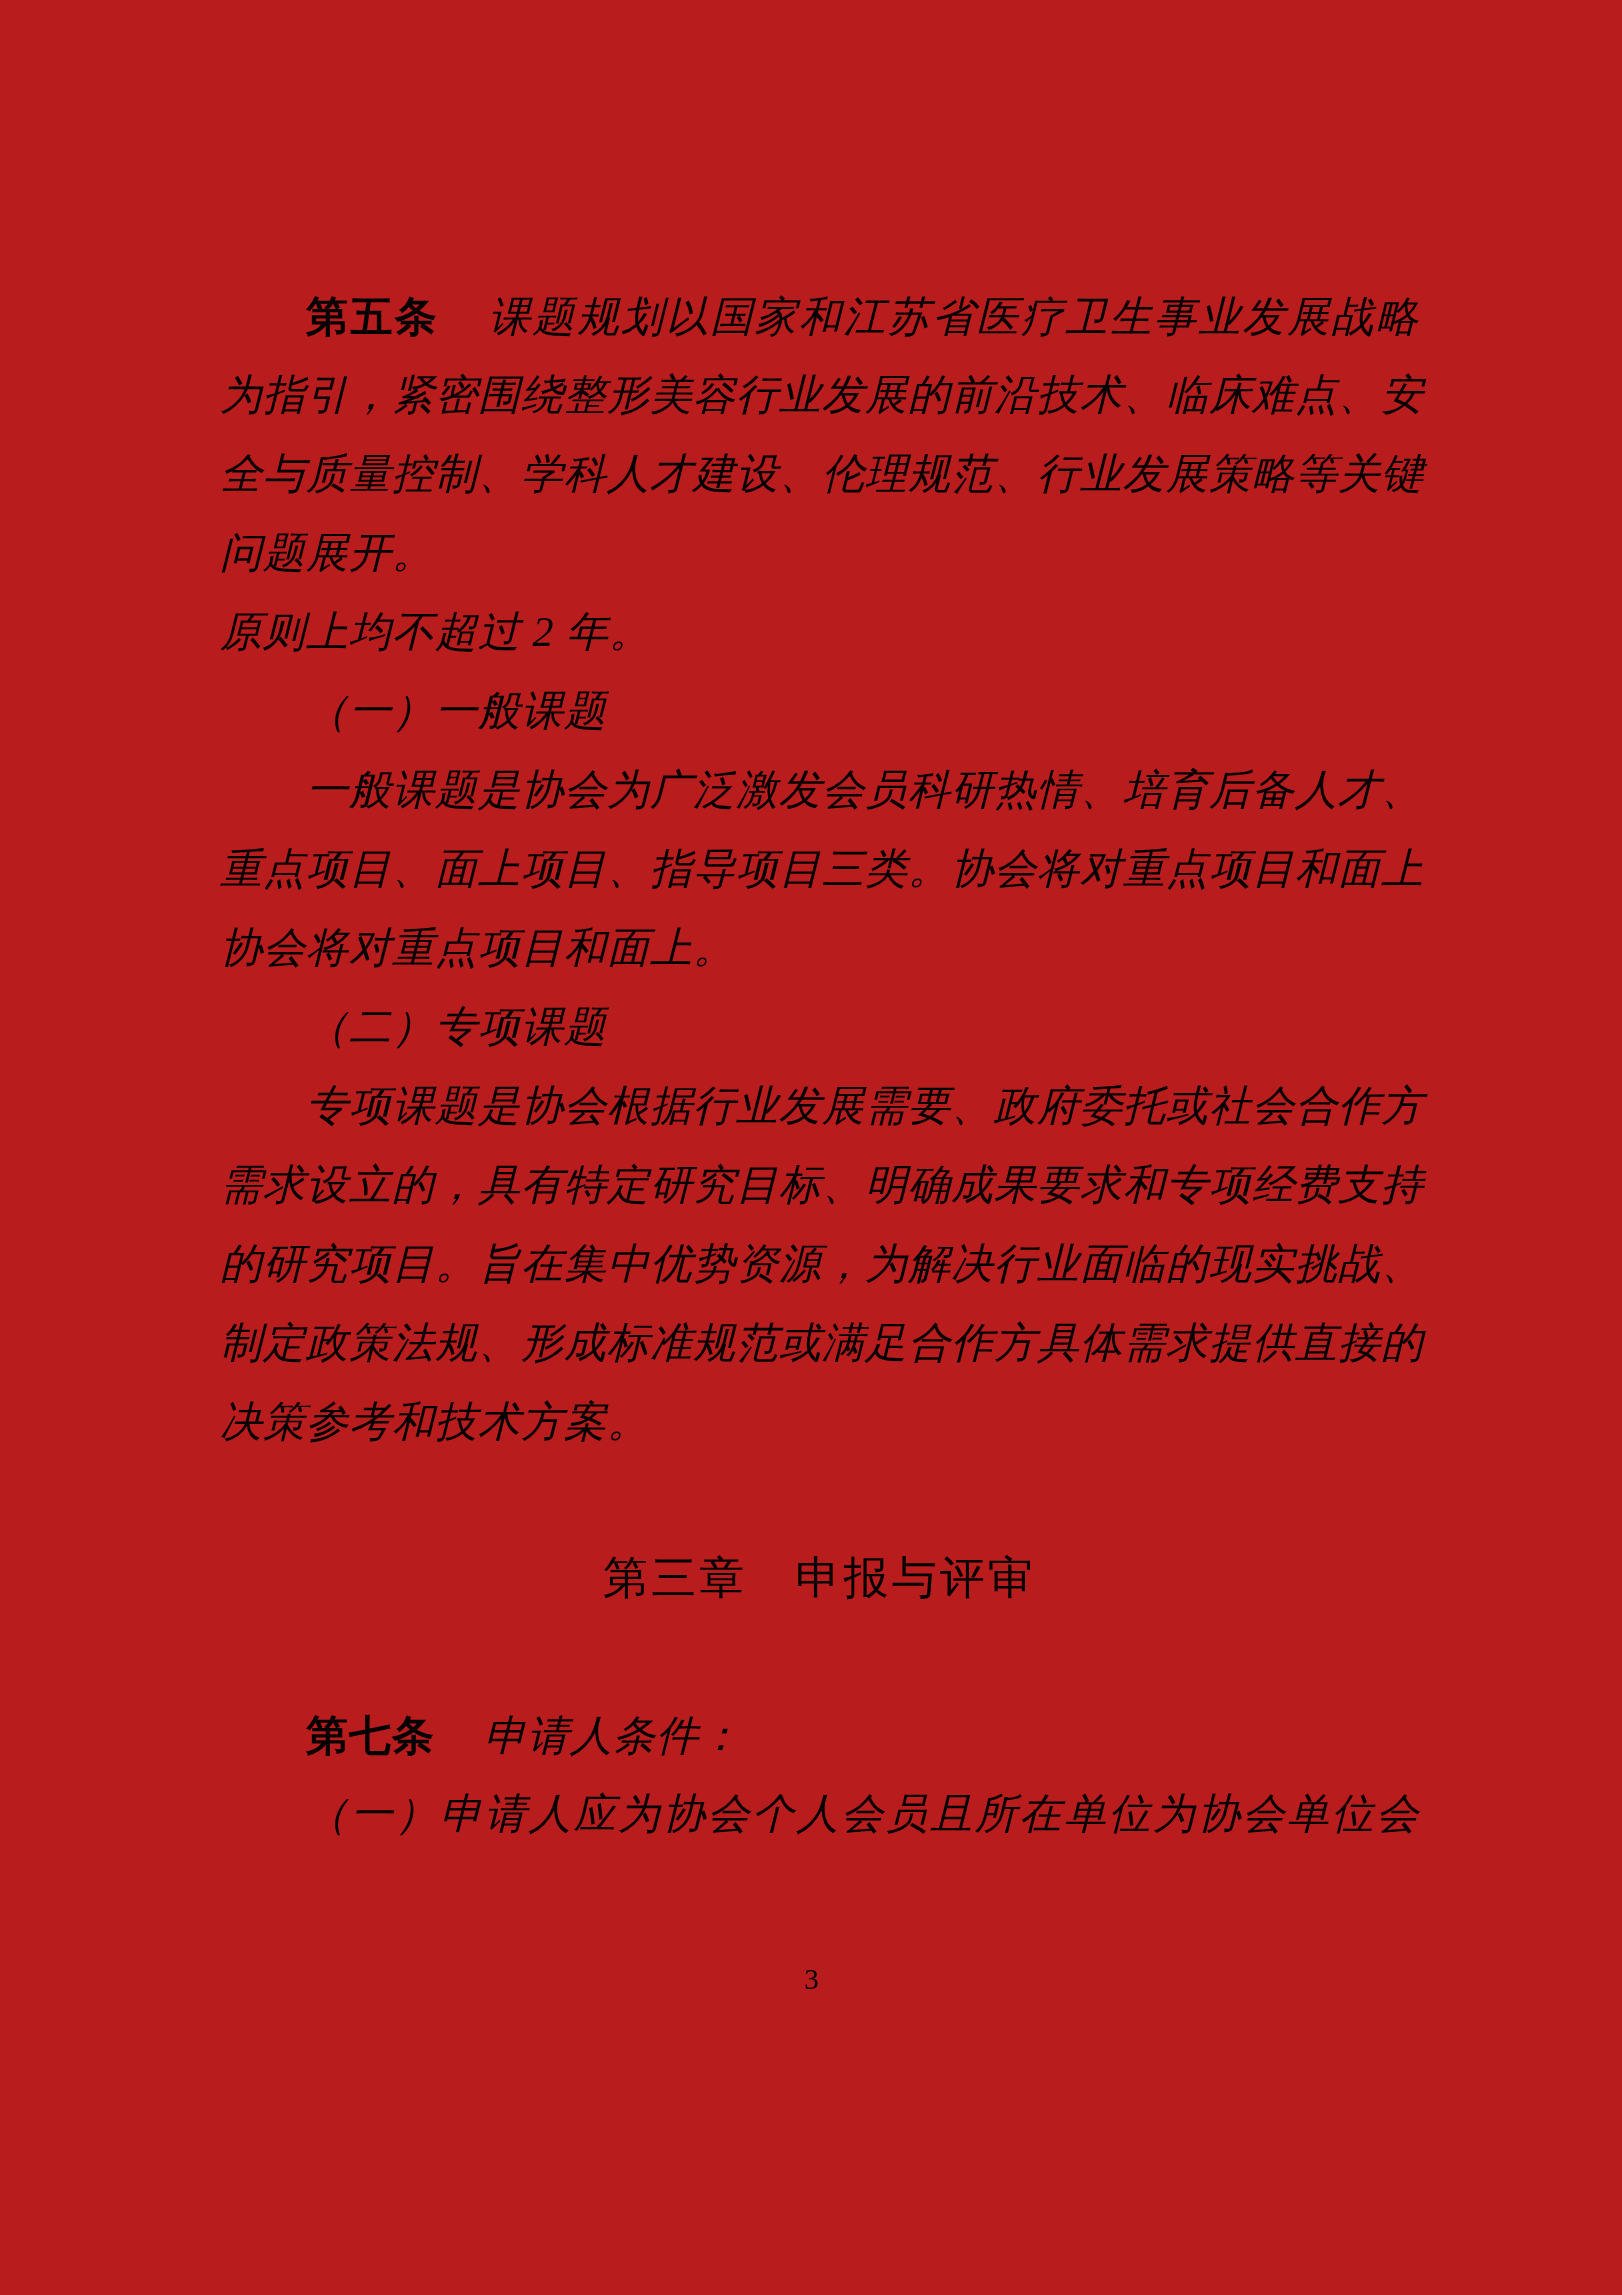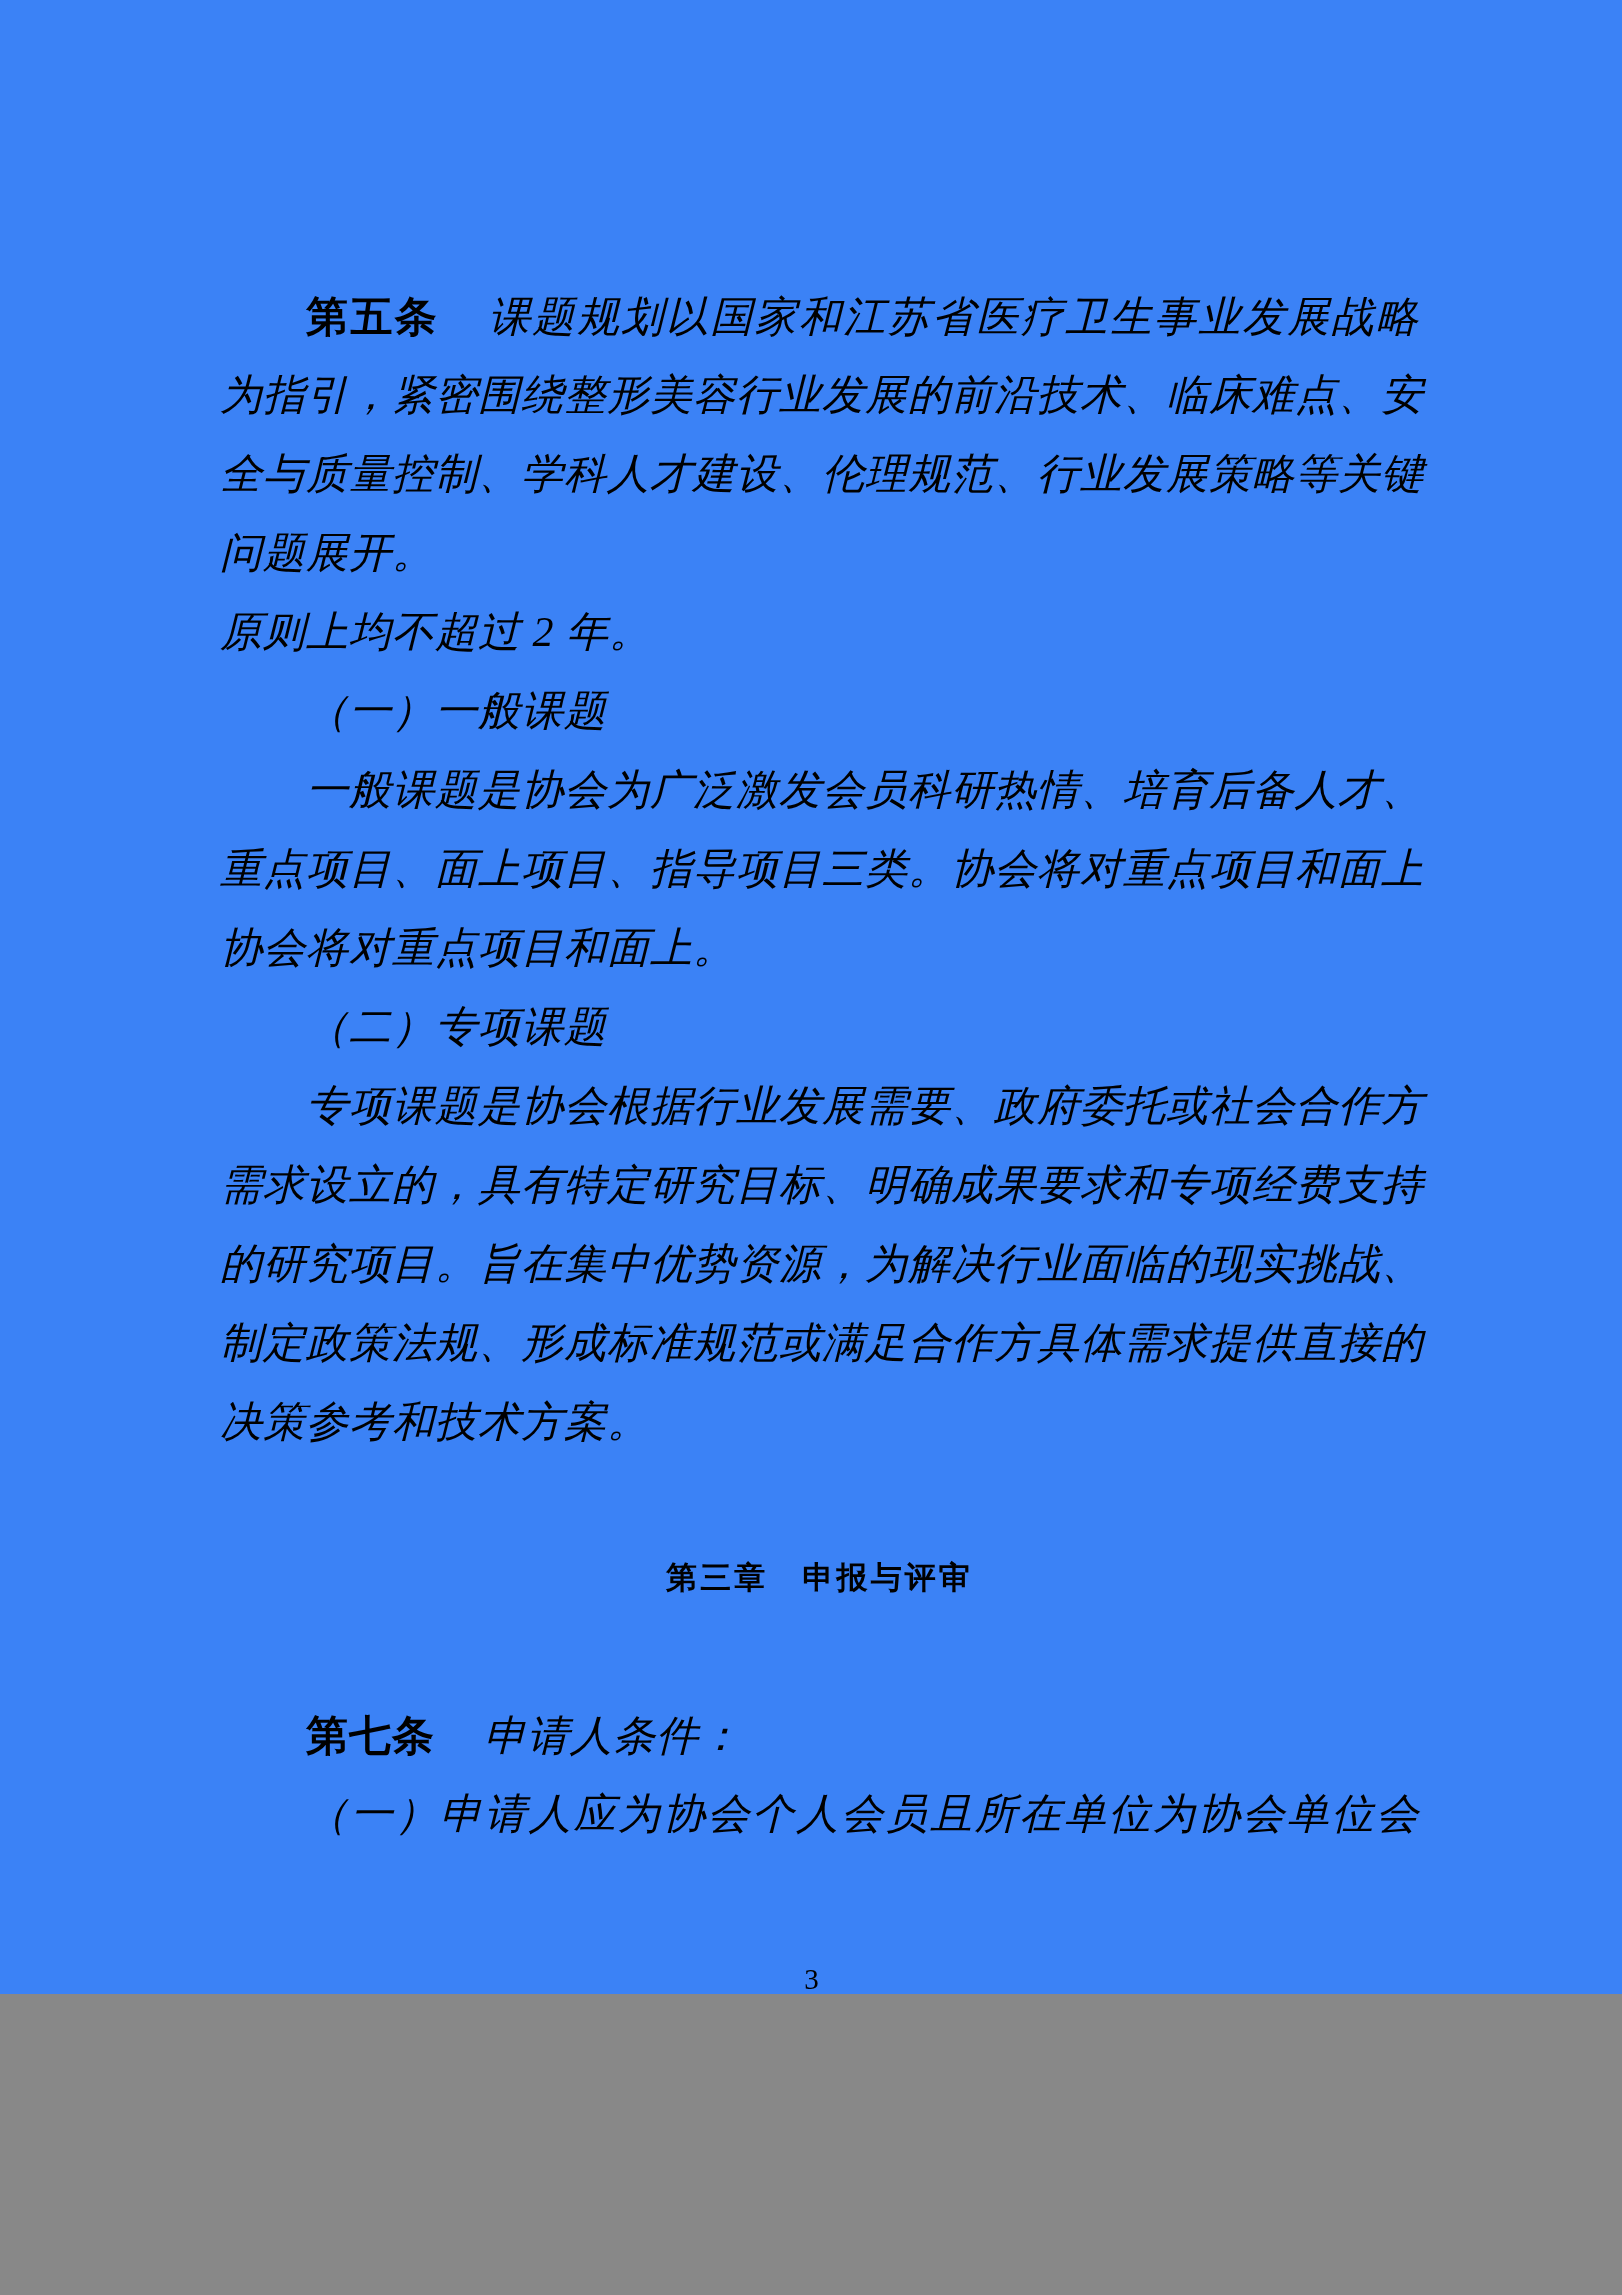--- a/index.html
+++ b/index.html
@@ -3,22 +3,22 @@
 <meta charset="utf-8">
 <style>
   html, body {
     margin: 0;
     padding: 0;
     background: #888888;
   }
   .page {
     position: relative;
     width: 1623px;
-    height: 1994px;
-    background: #3b82f6;
+    height: 2295px;
+    background: #b91c1c;
     color: #000000;
     box-sizing: border-box;
     padding-top: 277px;
     overflow: hidden;
   }
   .content {
     width: 1199px;
     margin-left: 220px;
   }
   .line {
@@ -45,22 +45,22 @@
   .fill {
     text-align: justify;
     text-align-last: justify;
   }
   .chapter {
     height: 79px;
     line-height: 79px;
     margin-top: 76px;
     text-align: center;
     font-family: "Liberation Sans", "DejaVu Sans", sans-serif;
-    font-weight: 700;
-    font-size: 31px;
+    font-weight: 400;
+    font-size: 45px;
     letter-spacing: 3.1px;
   }
   .section-start {
     margin-top: 79px;
   }
   .page-number {
     margin-top: 105px;
     height: 41px;
     line-height: 41px;
     text-align: center;

